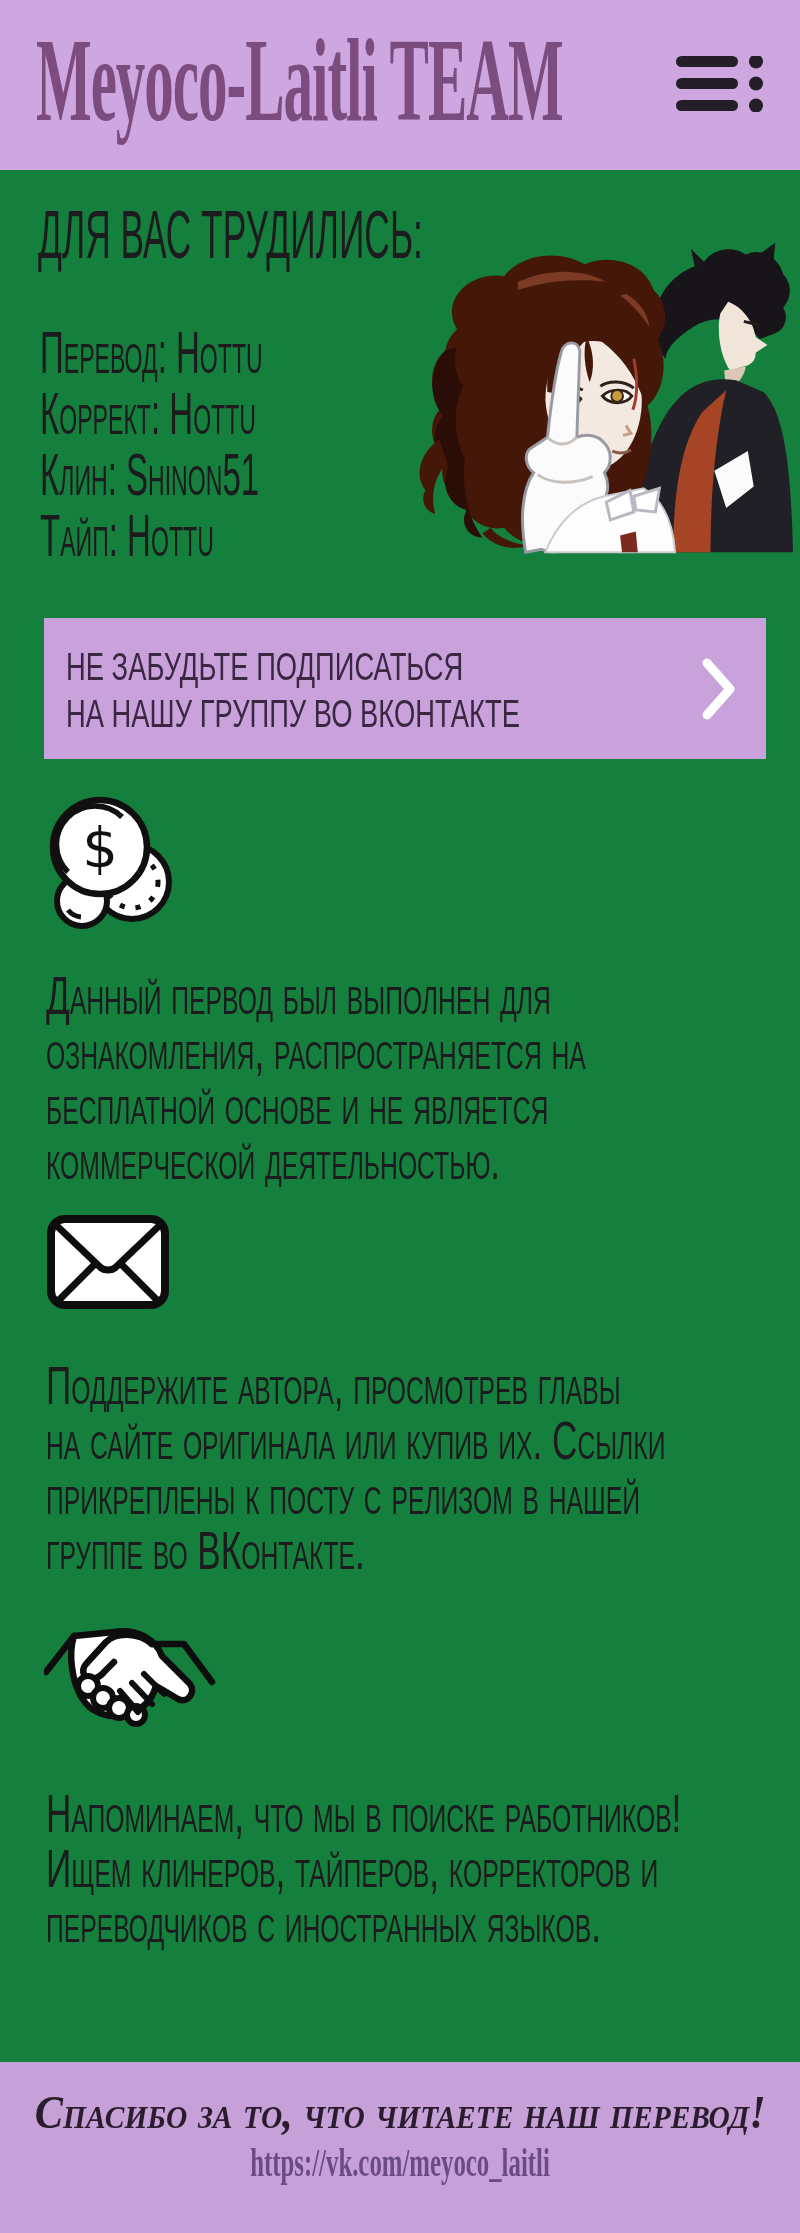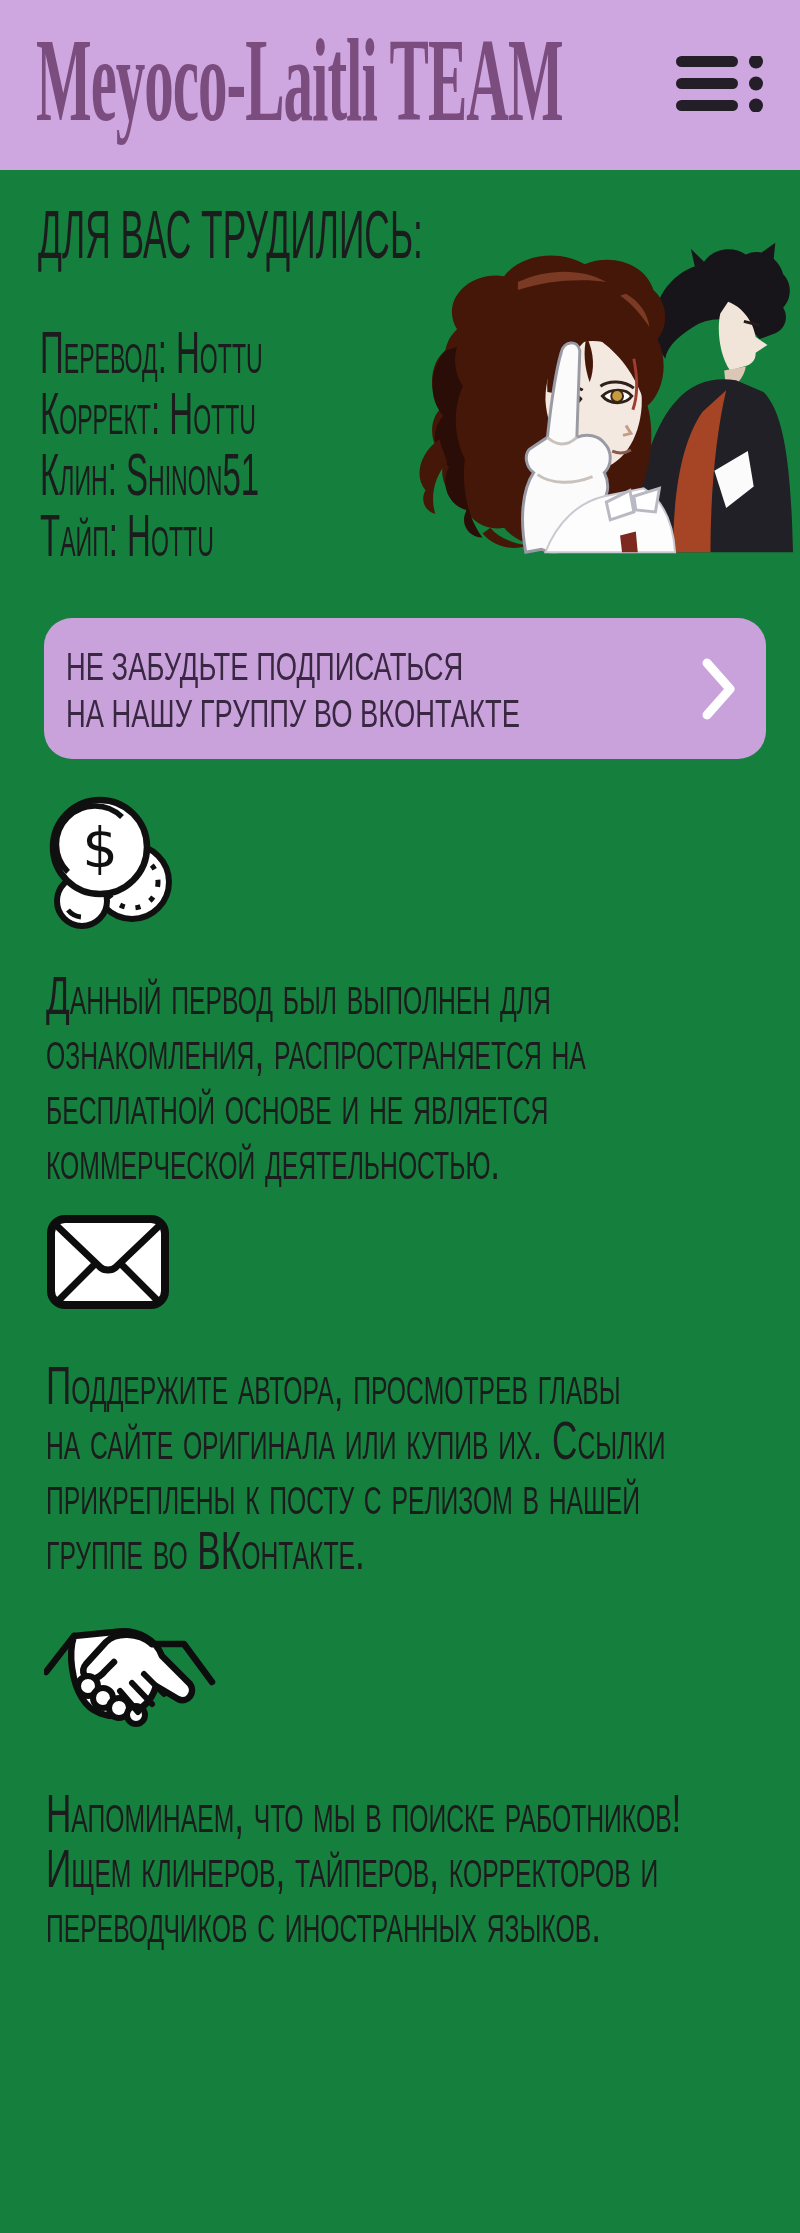--- a/index.html
+++ b/index.html
@@ -20,21 +20,21 @@
   .credits{left:40px;top:322px;font-size:60px;line-height:61px;transform:scaleX(.55);}
   .para{font-size:54px;line-height:55px;transform:scaleX(.65);}
   #para1{left:46px;top:968px;}
   #para2{left:46px;top:1358px;}
   #para3{left:46px;top:1786px;}
 
   
   .illu{position:absolute;left:400px;top:240px;width:393px;height:315px;}
 
   
-  .banner{position:absolute;left:44px;top:618px;width:722px;height:141px;background:#c9a2dc;cursor:pointer;border-radius:28px;}
+  .banner{position:absolute;left:44px;top:618px;width:722px;height:141px;background:#c9a2dc;cursor:pointer;}
   .banner-text{position:absolute;left:22px;top:26px;font-variant:small-caps;color:#3a2843;
                font-size:38px;line-height:47px;white-space:nowrap;transform:scaleX(.72);transform-origin:0 0;}
   .banner-chev{position:absolute;right:30px;top:40px;}
 
   
   .icon-coin{position:absolute;left:42px;top:796px;}
   .icon-env{position:absolute;left:46px;top:1214px;}
   .icon-hand{position:absolute;left:44px;top:1620px;}
 
   
@@ -171,14 +171,18 @@
     <circle cx="75" cy="88" r="10" fill="#ffffff" stroke="#0d0d0d" stroke-width="6"></circle>
     <circle cx="92" cy="95" r="9" fill="#ffffff" stroke="#0d0d0d" stroke-width="6"></circle>
     <path d="M100,54 L120,74 M88,63 L108,84 M76,71 L94,92" fill="none" stroke="#0d0d0d" stroke-width="6" stroke-linecap="round"></path>
   </svg>
   <div class="disp para" id="para3">
     <div>Напоминаем, что мы в поиске работников!</div>
     <div>Ищем клинеров, тайперов, корректоров и</div>
     <div>переводчиков с иностранных языков.</div>
   </div>
 
+  <div class="footer">
+    <span class="thanks">Спасибо за то, что читаете наш перевод!</span>
+    <span class="url">https://vk.com/meyoco_laitli</span>
+  </div>
 
 </div>
 
 </body></html>

